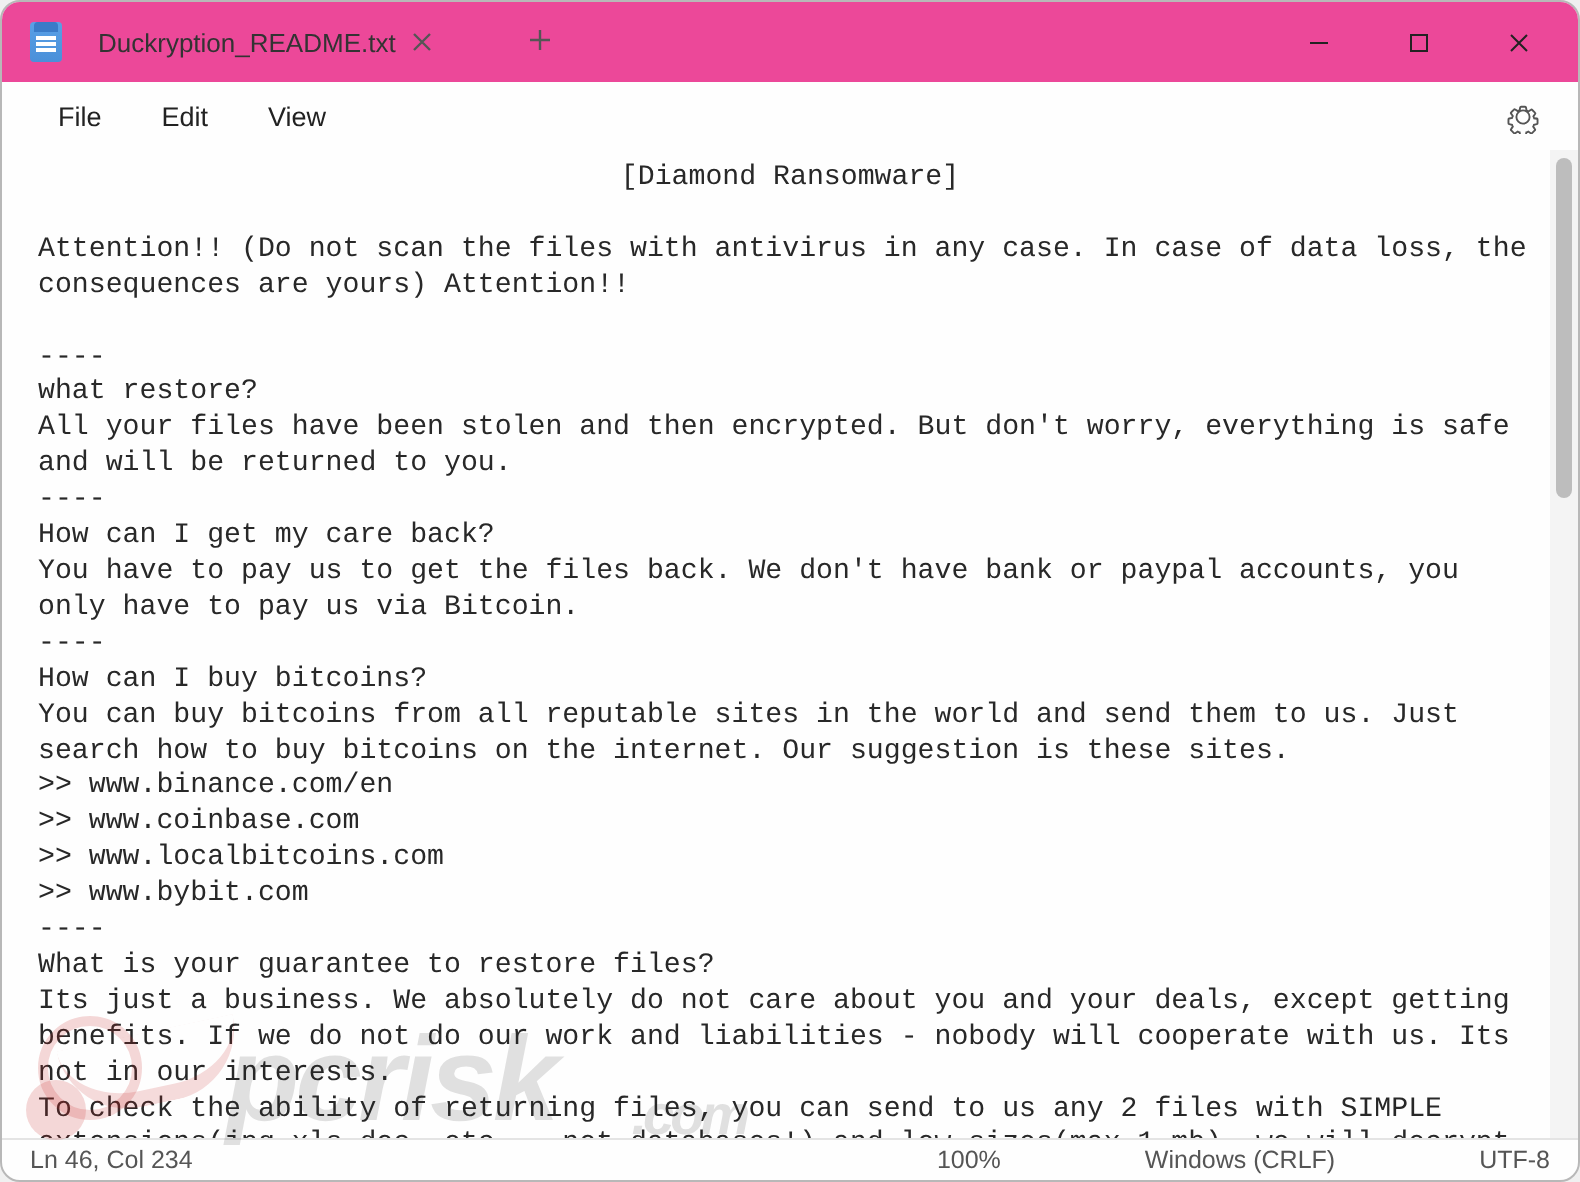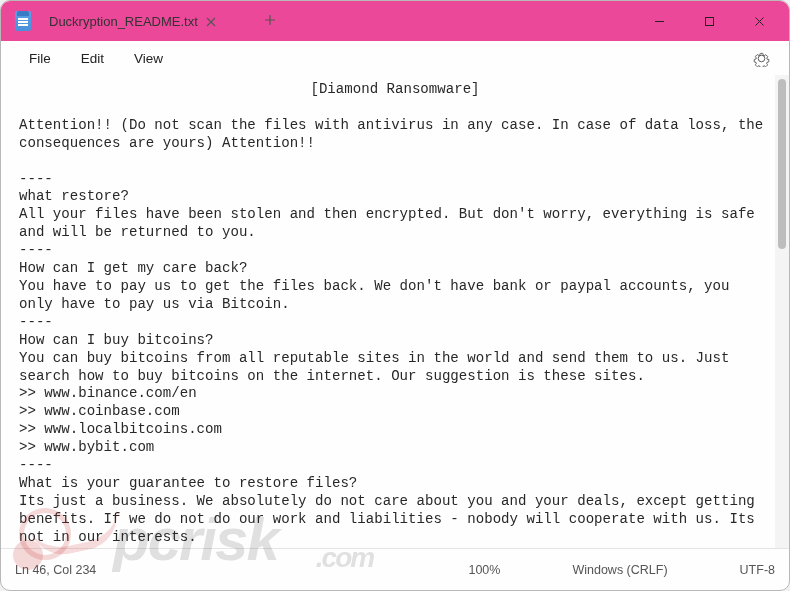--- a/index.html
+++ b/index.html
@@ -106,21 +106,21 @@
       position: relative;
     }
     .scroll-thumb {
       position: absolute;
       top: 4px; left: 3px;
       width: 8px; height: 170px;
       background: #bdbdbd;
       border-radius: 4px;
     }
     .statusbar {
-      height: 42px;
+      height: 21px;
       border-top: 1px solid #e4e4e4;
       display: flex;
       align-items: center;
       font-size: 12.5px;
       color: #555;
       padding: 0 14px;
       position: relative;
     }
     .status-left { flex: 1; }
     .status-right { display: flex; gap: 72px; }

